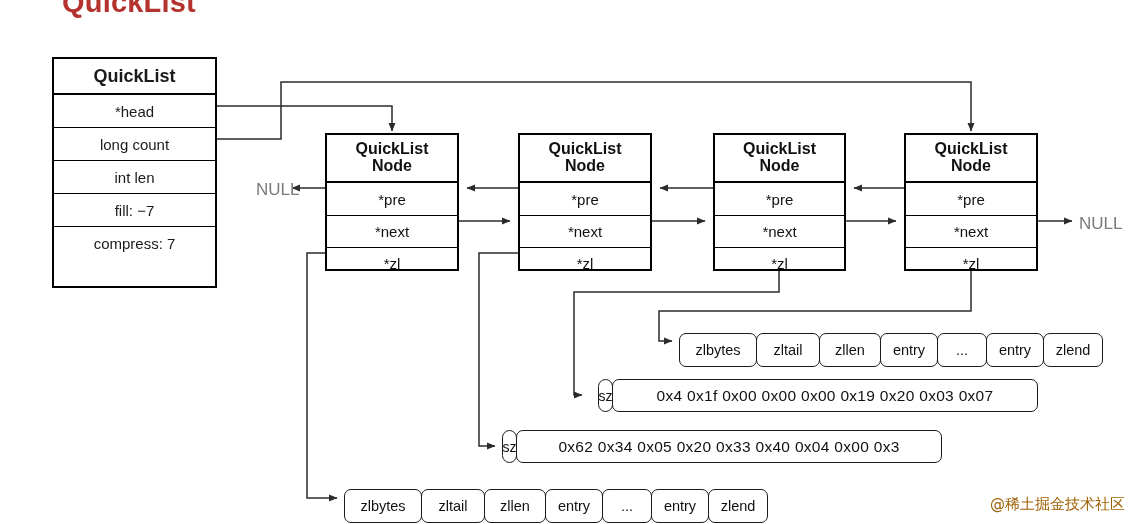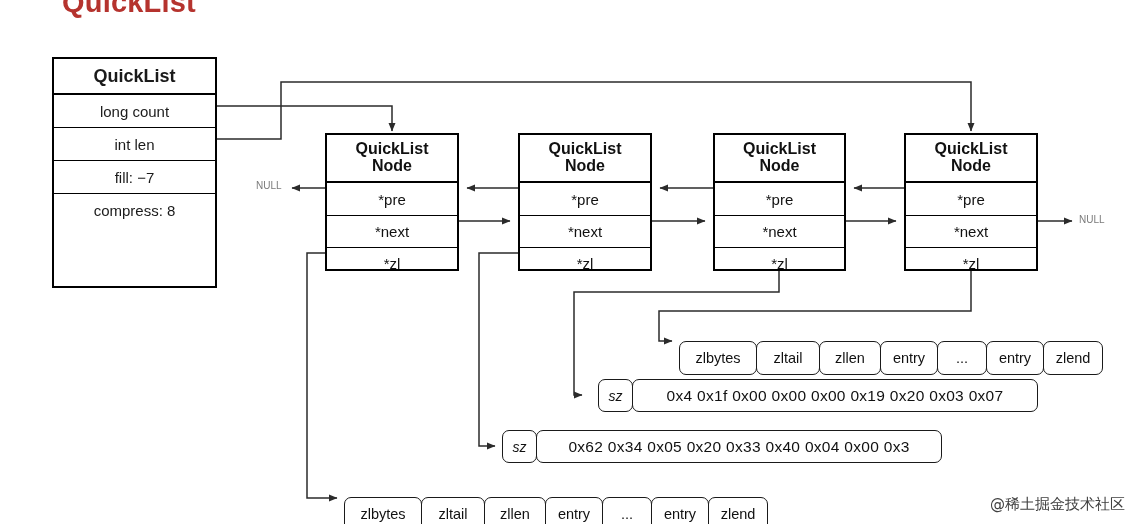--- a/index.html
+++ b/index.html
@@ -88,21 +88,21 @@
     justify-content: center;
     font-size: 15px;
     border-top: 1.6px solid #000;
     box-sizing: border-box;
   }
   .node .field.first { border-top: none; }
   
   .ziplist {
     position: absolute;
     display: flex;
-    align-items: flex-end;
+    align-items: center;
     height: 50px;
   }
   .ziplist .cell {
     border: 1.6px solid #1a1a1a;
     border-radius: 7px;
     background: #fff;
     display: flex;
     align-items: center;
     justify-content: center;
     font-size: 14.5px;
@@ -111,58 +111,57 @@
     margin-right: -1px;
   }
   
   .szrow {
     position: absolute;
     display: flex;
     align-items: stretch;
     height: 33px;
   }
   .szrow .sz {
-    width: 35px;
+    width: 15px;
     border: 1.6px solid #1a1a1a;
-    border-radius: 7px;
+    border-radius: 12px;
     background: #fff;
     display: flex;
     align-items: center;
     justify-content: center;
     font-size: 14px;
     box-sizing: border-box;
-    font-style: italic;
   }
   .szrow .bytes {
     flex: 1;
     border: 1.6px solid #1a1a1a;
     border-radius: 7px;
     background: #fff;
     display: flex;
     align-items: center;
     justify-content: center;
     font-size: 15.5px;
     letter-spacing: .3px;
     box-sizing: border-box;
     margin-left: -1px;
   }
   
   .nulllabel {
     position: absolute;
-    font-size: 10px;
+    font-size: 17px;
     color: #7b7b7b;
     white-space: nowrap;
   }
   
   .watermark {
     position: absolute;
     right: 18px;
     bottom: 10px;
     font-size: 15px;
-    color: #404040;
+    color: #a16207;
     white-space: nowrap;
     font-family: "DejaVu Sans", sans-serif;
   }
 </style>
 </head>
 <body>
 
 <div id="stage">
 
   <div class="title">QuickList</div>
@@ -203,24 +202,25 @@
       <path d="M514,253 L475,253 L475,446 L491,446" marker-end="url(#ah)" stroke="#2b2b2b"></path>
 
       <path d="M775,271 L775,292 L570,292 L570,395 L578,395" marker-end="url(#ah)" stroke="#2b2b2b"></path>
 
       <path d="M967,271 L967,311 L655,311 L655,341 L668,341" marker-end="url(#ah)" stroke="#2b2b2b"></path>
     </g>
   </svg>
 
   <div class="struct" style="left:48px; top:57px; width:165px; height:231px;">
     <div class="row head-row" style="height:35px;">QuickList</div>
+    <div class="row" style="height:33px;">*head</div>
     <div class="row" style="height:33px;text-align:right;">long count</div>
     <div class="row" style="height:33px;">int len</div>
     <div class="row" style="height:33px;">fill: −7</div>
-    <div class="row" style="height:33px;">compress: 8</div>
+    <div class="row" style="height:33px;">compress: 7</div>
   </div>
 
   <div class="node" style="left:321px; top:133px; width:134px; height:138px;">
     <div class="title-cell">
       <span>QuickList</span>
       <span>Node</span>
     </div>
     <div class="field first">*pre</div>
     <div class="field">*next</div>
     <div class="field">*zl</div>

